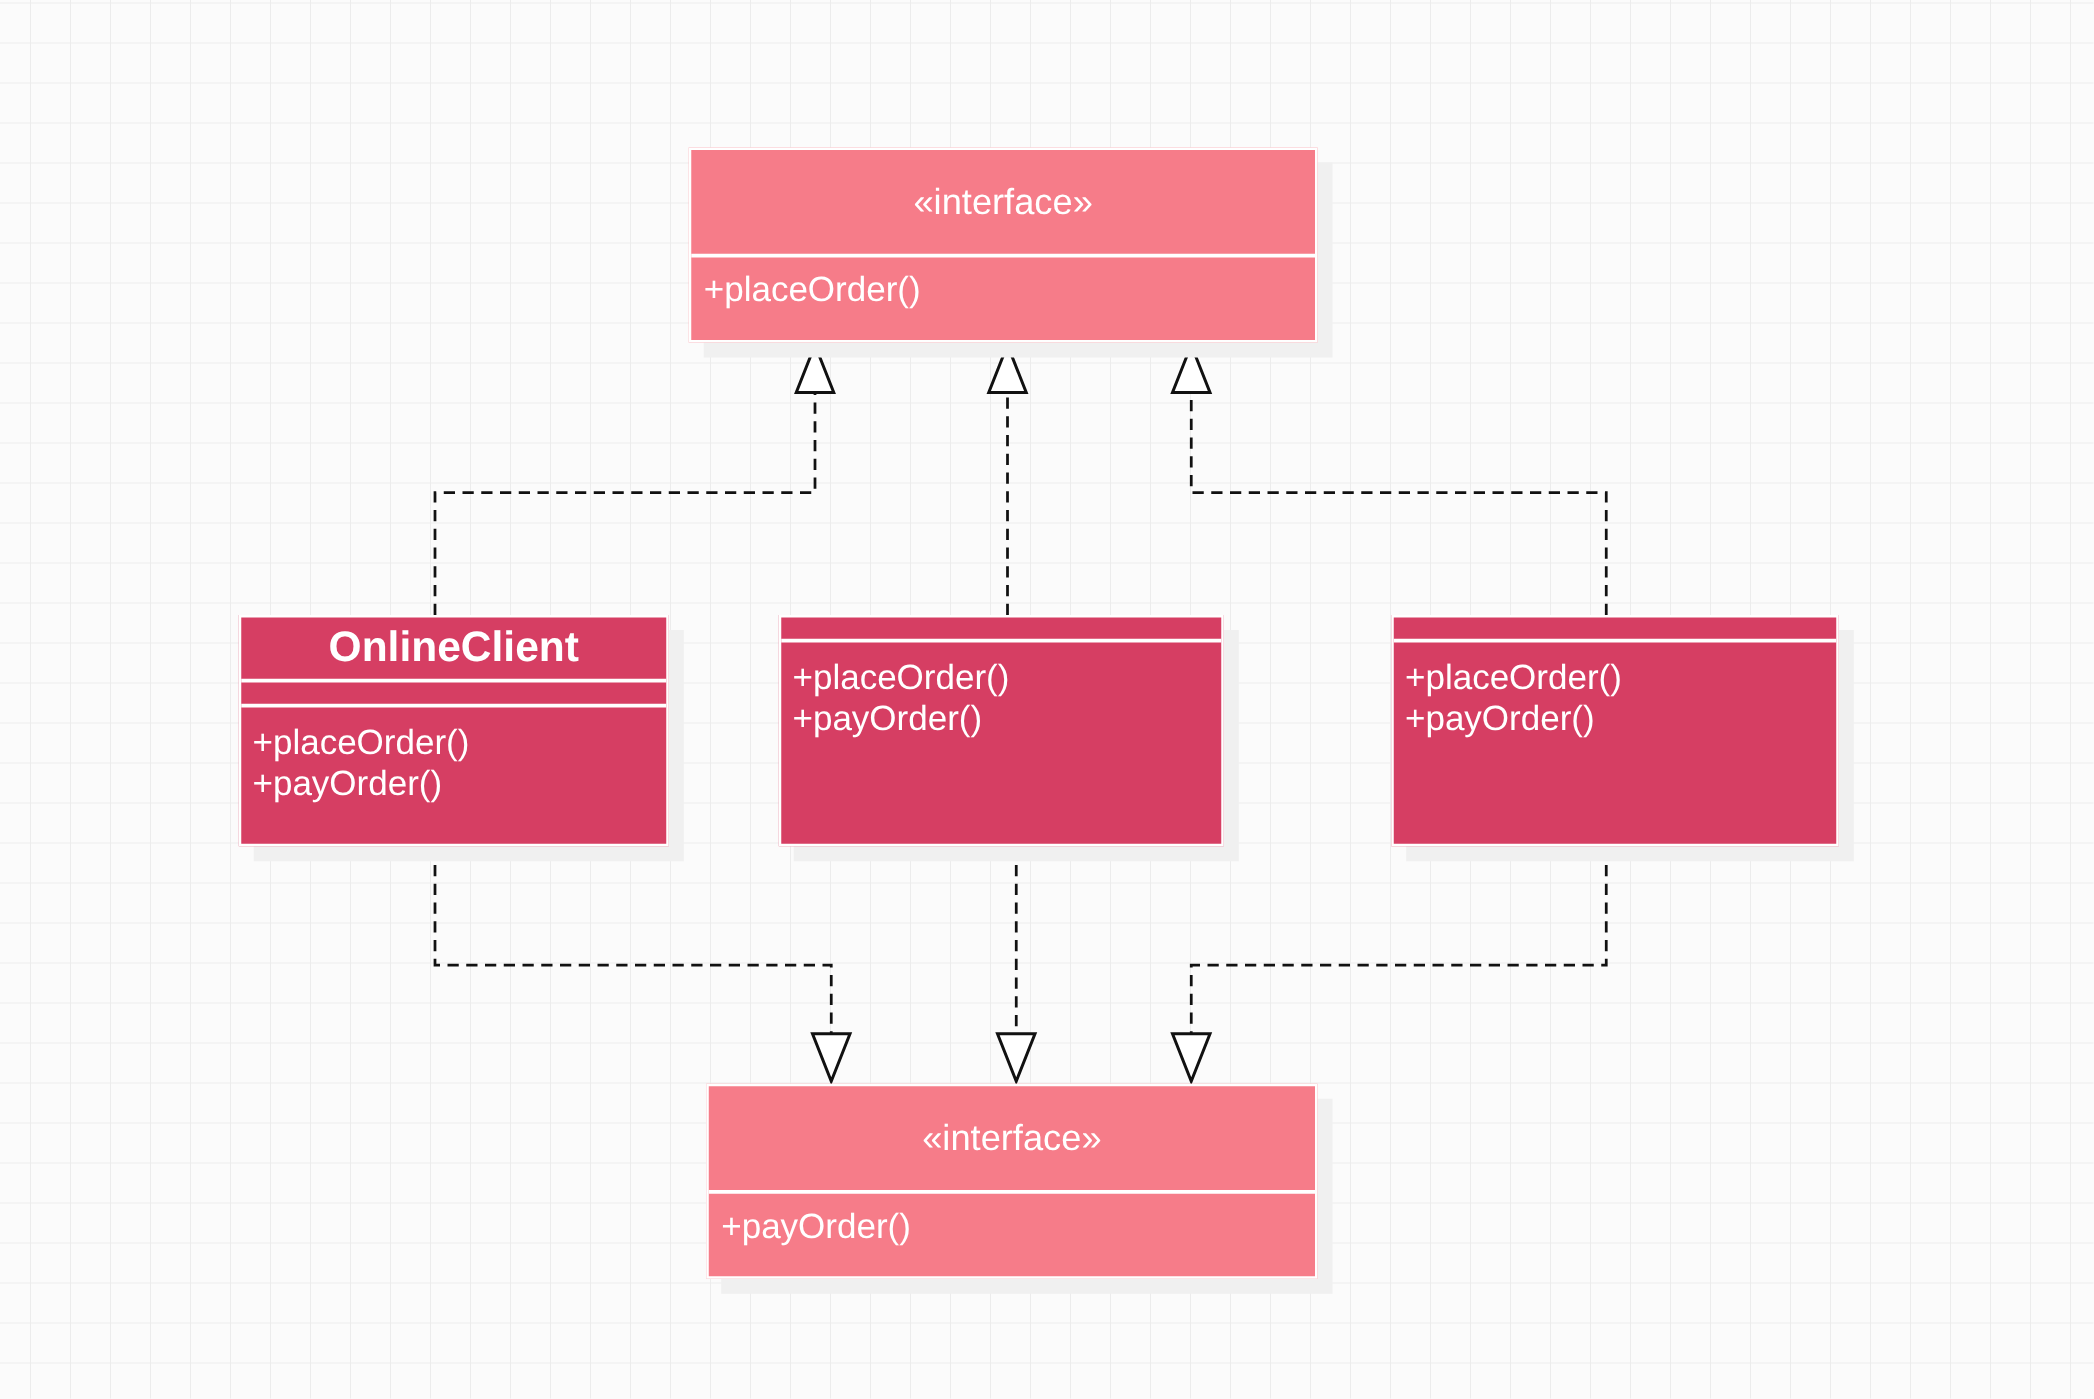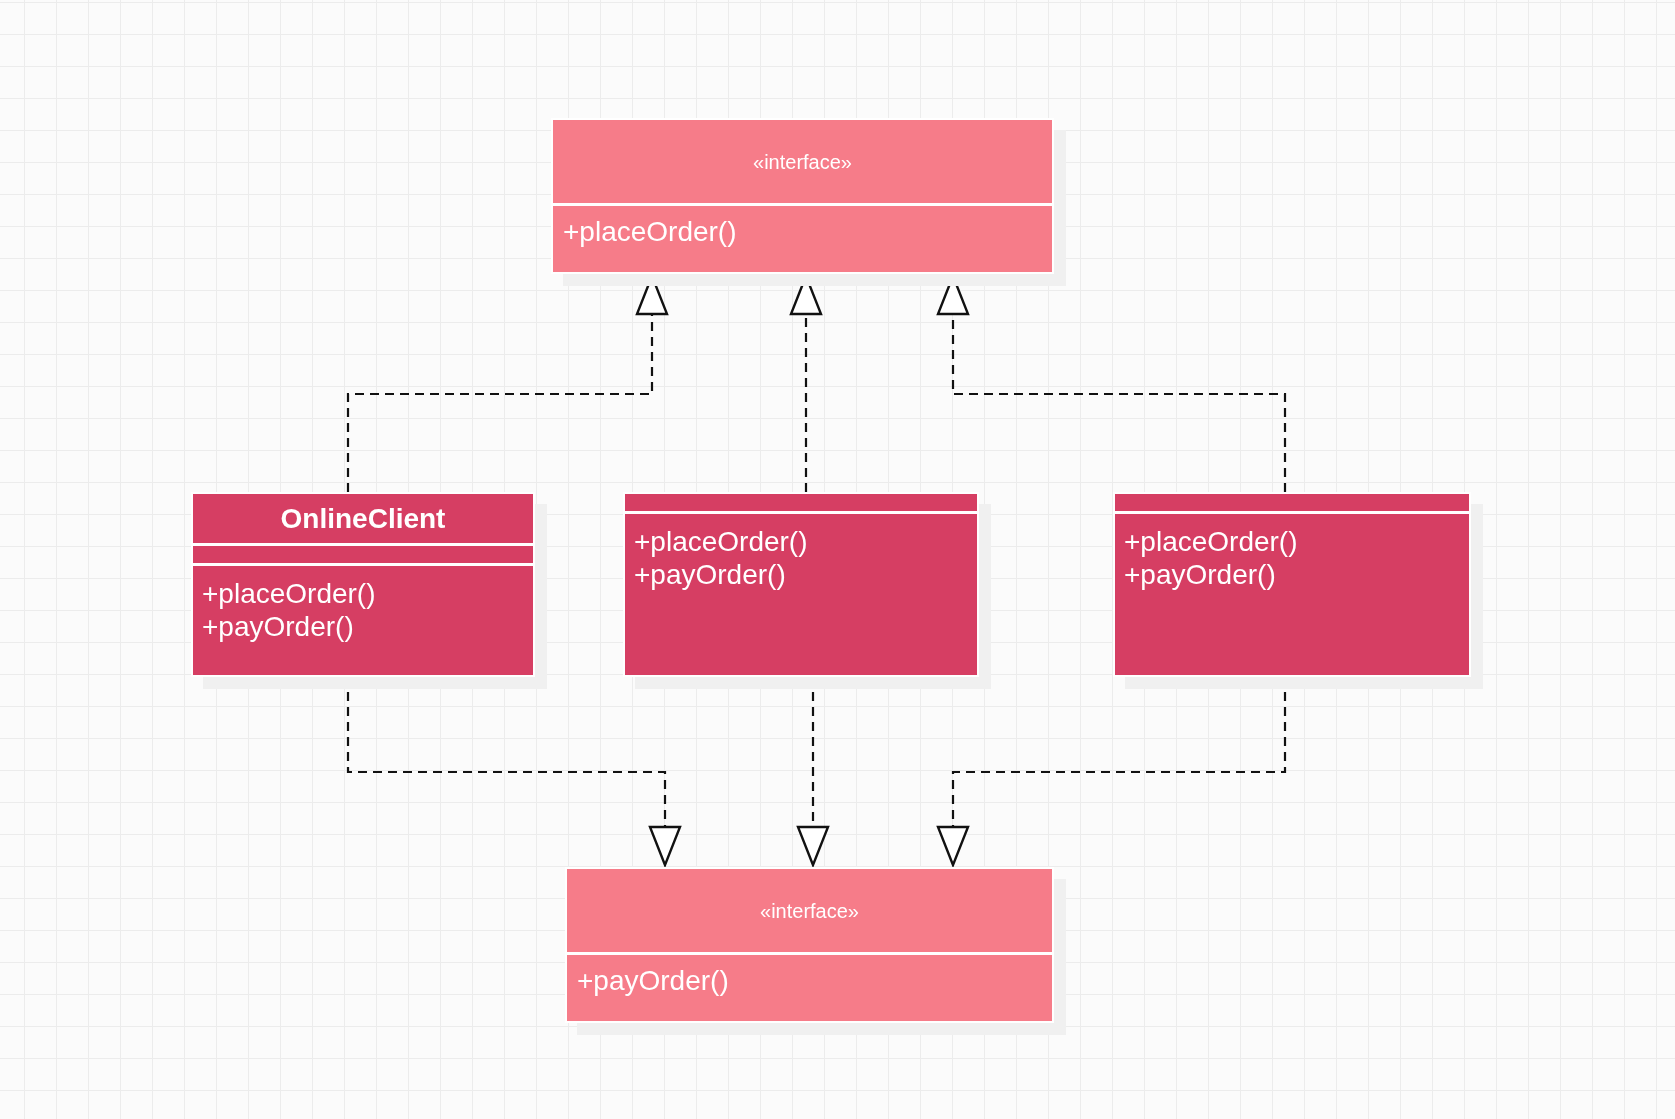--- a/index.html
+++ b/index.html
@@ -26,28 +26,28 @@
     box-shadow:12px 12px 0 0 #f0f0f0;
     display:flex;flex-direction:column;
   }
   .node.iface{background:#f67c89;}
   .node.cls{background:#d63e63;}
   .iface-header{
     height:83px;flex:0 0 auto;
     border-bottom:3px solid #ffffff;
     display:flex;flex-direction:column;align-items:center;justify-content:center;
   }
-  .stereotype{font-size:20px;line-height:30px;font-weight:400;}
+  .stereotype{font-size:29px;line-height:30px;font-weight:400;}
   .iface-name{font-size:30px;line-height:32px;font-weight:700;}
   .iface-body{flex:1 1 auto;padding:9px 10px 0 10px;font-size:28px;line-height:33px;}
   .cls-header{
     height:49px;flex:0 0 auto;
     border-bottom:3px solid #ffffff;
     display:flex;align-items:center;justify-content:center;
-    font-size:28px;font-weight:700;
+    font-size:34px;font-weight:700;
   }
   .cls-attrs{height:17px;flex:0 0 auto;border-bottom:3px solid #ffffff;}
   .cls-body{flex:1 1 auto;padding:11px 9px 0 9px;font-size:28px;line-height:33px;}
   .method{white-space:nowrap;}
 </style>
 </head>
 <body>
 
 <div class="canvas">
 

